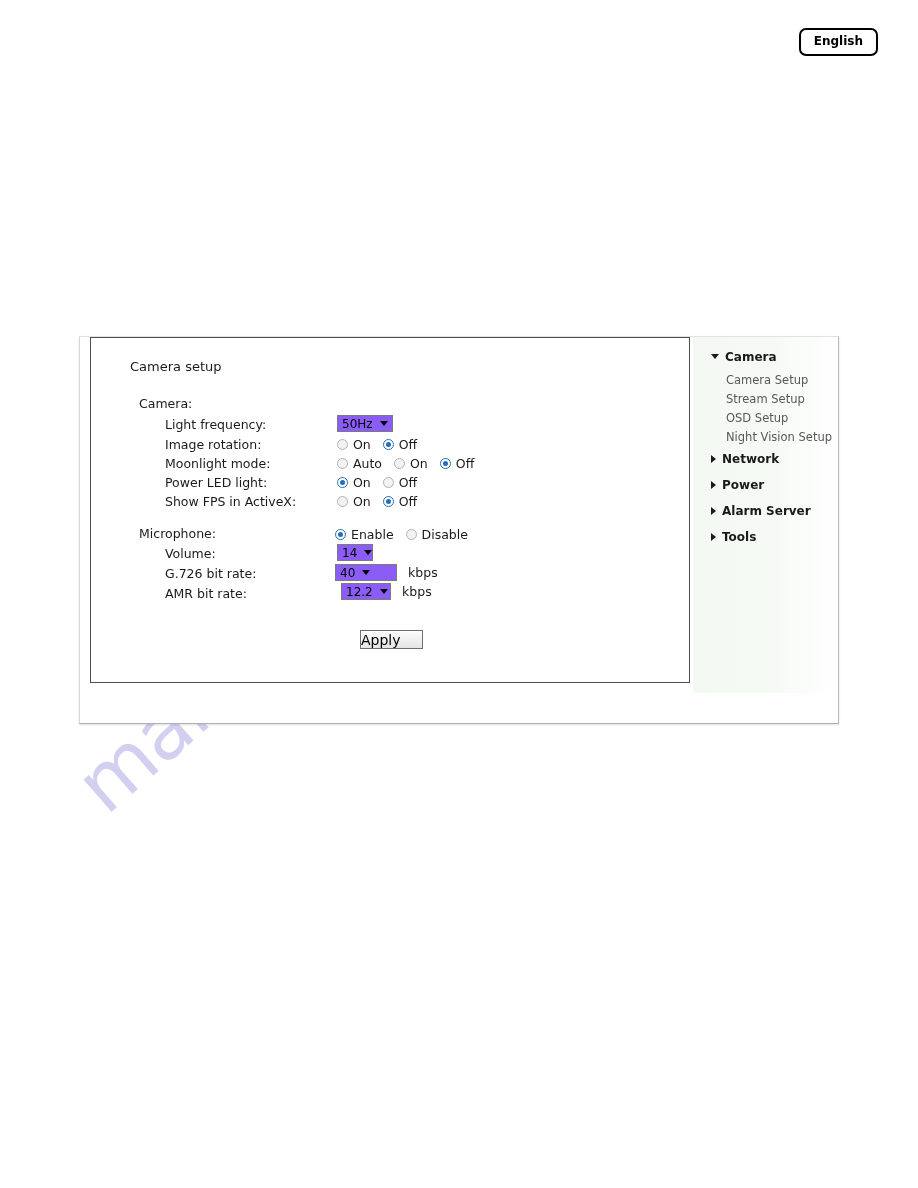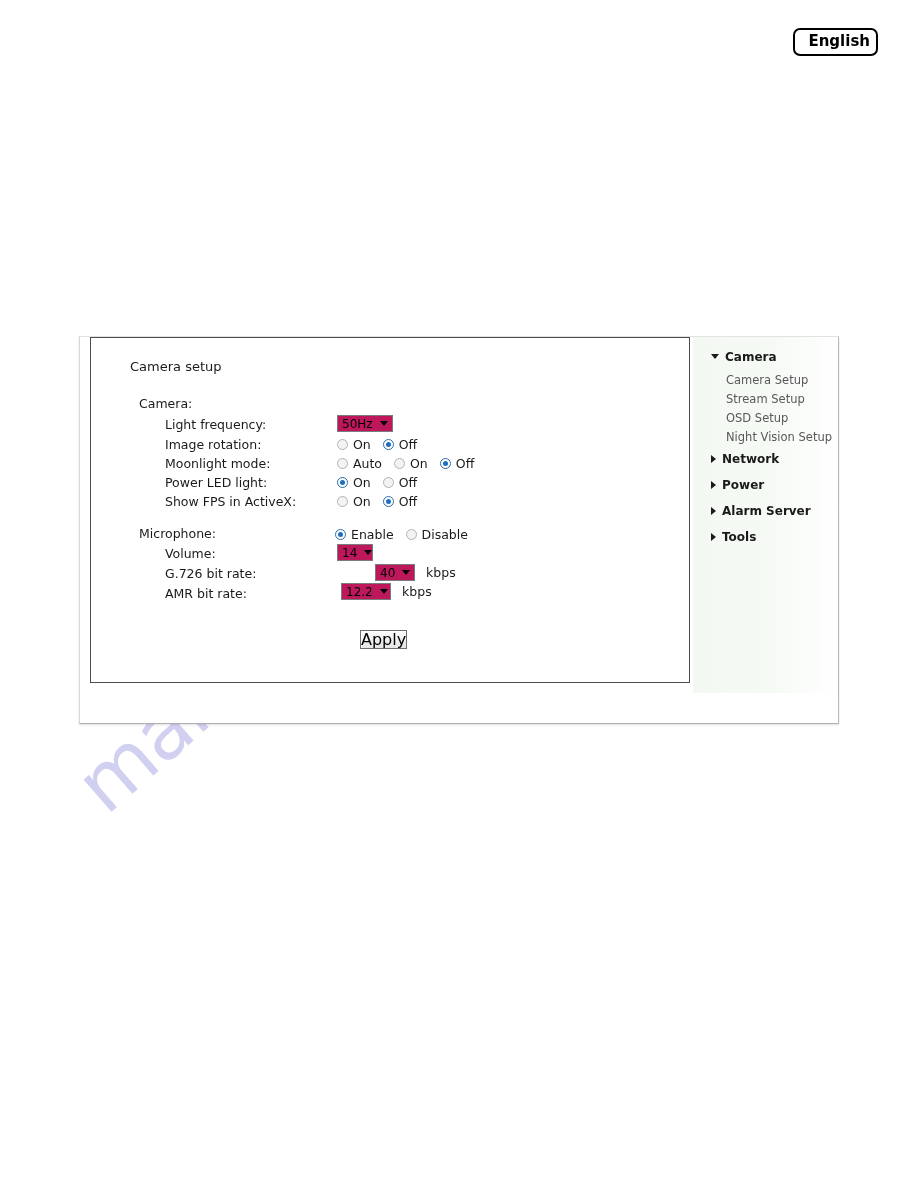--- a/index.html
+++ b/index.html
@@ -40,23 +40,23 @@
   }
 
   
   #lang-button {
     position: absolute;
     right: 40px;
     top: 28px;
     border: 2px solid #000000;
     border-radius: 7px;
     background: #ffffff;
-    padding: 2px 6px 3px 13px;
+    padding: 2px 13px 3px 13px;
     font-family: "DejaVu Sans", sans-serif;
-    font-size: 15px;
+    font-size: 12px;
     font-weight: bold;
     color: #000000;
     line-height: 19px;
     z-index: 20;
   }
 
   
   #app-window {
     position: absolute;
     left: 79px;
@@ -144,21 +144,21 @@
     white-space: nowrap;
   }
   .ctrl {
     position: absolute;
   }
 
   
   .sel {
     display: inline-block;
     border: 1px solid #7b7b7b;
-    background: #be185d;
+    background: #8b5cf6;
     font-size: 12px;
     color: #000000;
     height: 17px;
     line-height: 17px;
     padding: 0 2px 0 4px;
     box-sizing: border-box;
     white-space: nowrap;
     vertical-align: middle;
   }
   .sel .sel-val {
@@ -324,37 +324,37 @@
 
       <div class="row-label" style="left:74px; top:208px;">Volume:</div>
       <div class="ctrl" style="left:246px; top:204px;">
         <span class="sel" style="width:36px;">
           <span class="sel-val">14</span><span class="sel-arrow"></span>
         </span>
       </div>
 
       <div class="row-label" style="left:74px; top:228px;">G.726 bit rate:</div>
       <div class="ctrl" style="left:244px; top:224px;">
-        <span class="sel" style="width:40px;margin-left:40px;">
+        <span class="sel" style="width:62px;">
           <span class="sel-val">40</span><span class="sel-arrow"></span>
         </span>
         <span class="unit">kbps</span>
       </div>
 
       <div class="row-label" style="left:74px; top:248px;">AMR bit rate:</div>
       <div class="ctrl" style="left:250px; top:243px;">
         <span class="sel" style="width:50px;">
           <span class="sel-val">12.2</span><span class="sel-arrow"></span>
         </span>
         <span class="unit">kbps</span>
       </div>
 
-      <div style="position:absolute; left:269px; top:292px; width:47px; height:19px;
+      <div style="position:absolute; left:269px; top:292px; width:63px; height:19px;
                   border:1px solid #6d6d6d; background:linear-gradient(#fcfcfc,#e4e4e4);
-                  box-shadow: inset 1px 1px 0 #ffffff; font-size:16px; color:#000; text-align:left;
+                  box-shadow: inset 1px 1px 0 #ffffff; font-size:14px; color:#000; text-align:left;
                   line-height:18px; box-sizing:border-box;">
         <span>Apply</span>
       </div>
 
     </div>
 
     <div id="sidebar">
 
       <div class="side-group" style="top:13px;">
         <span class="tri down"></span><span>Camera</span>

